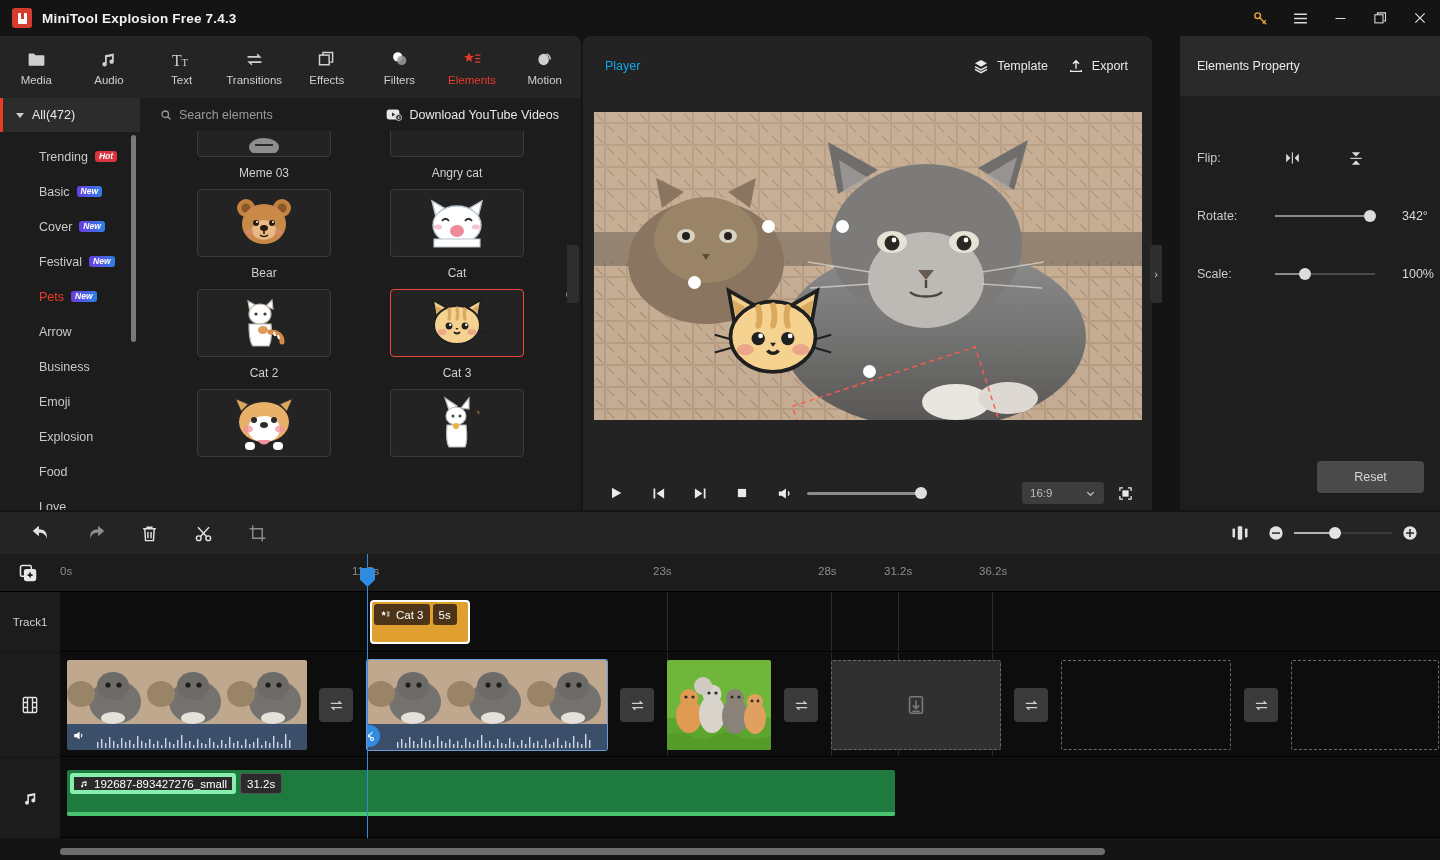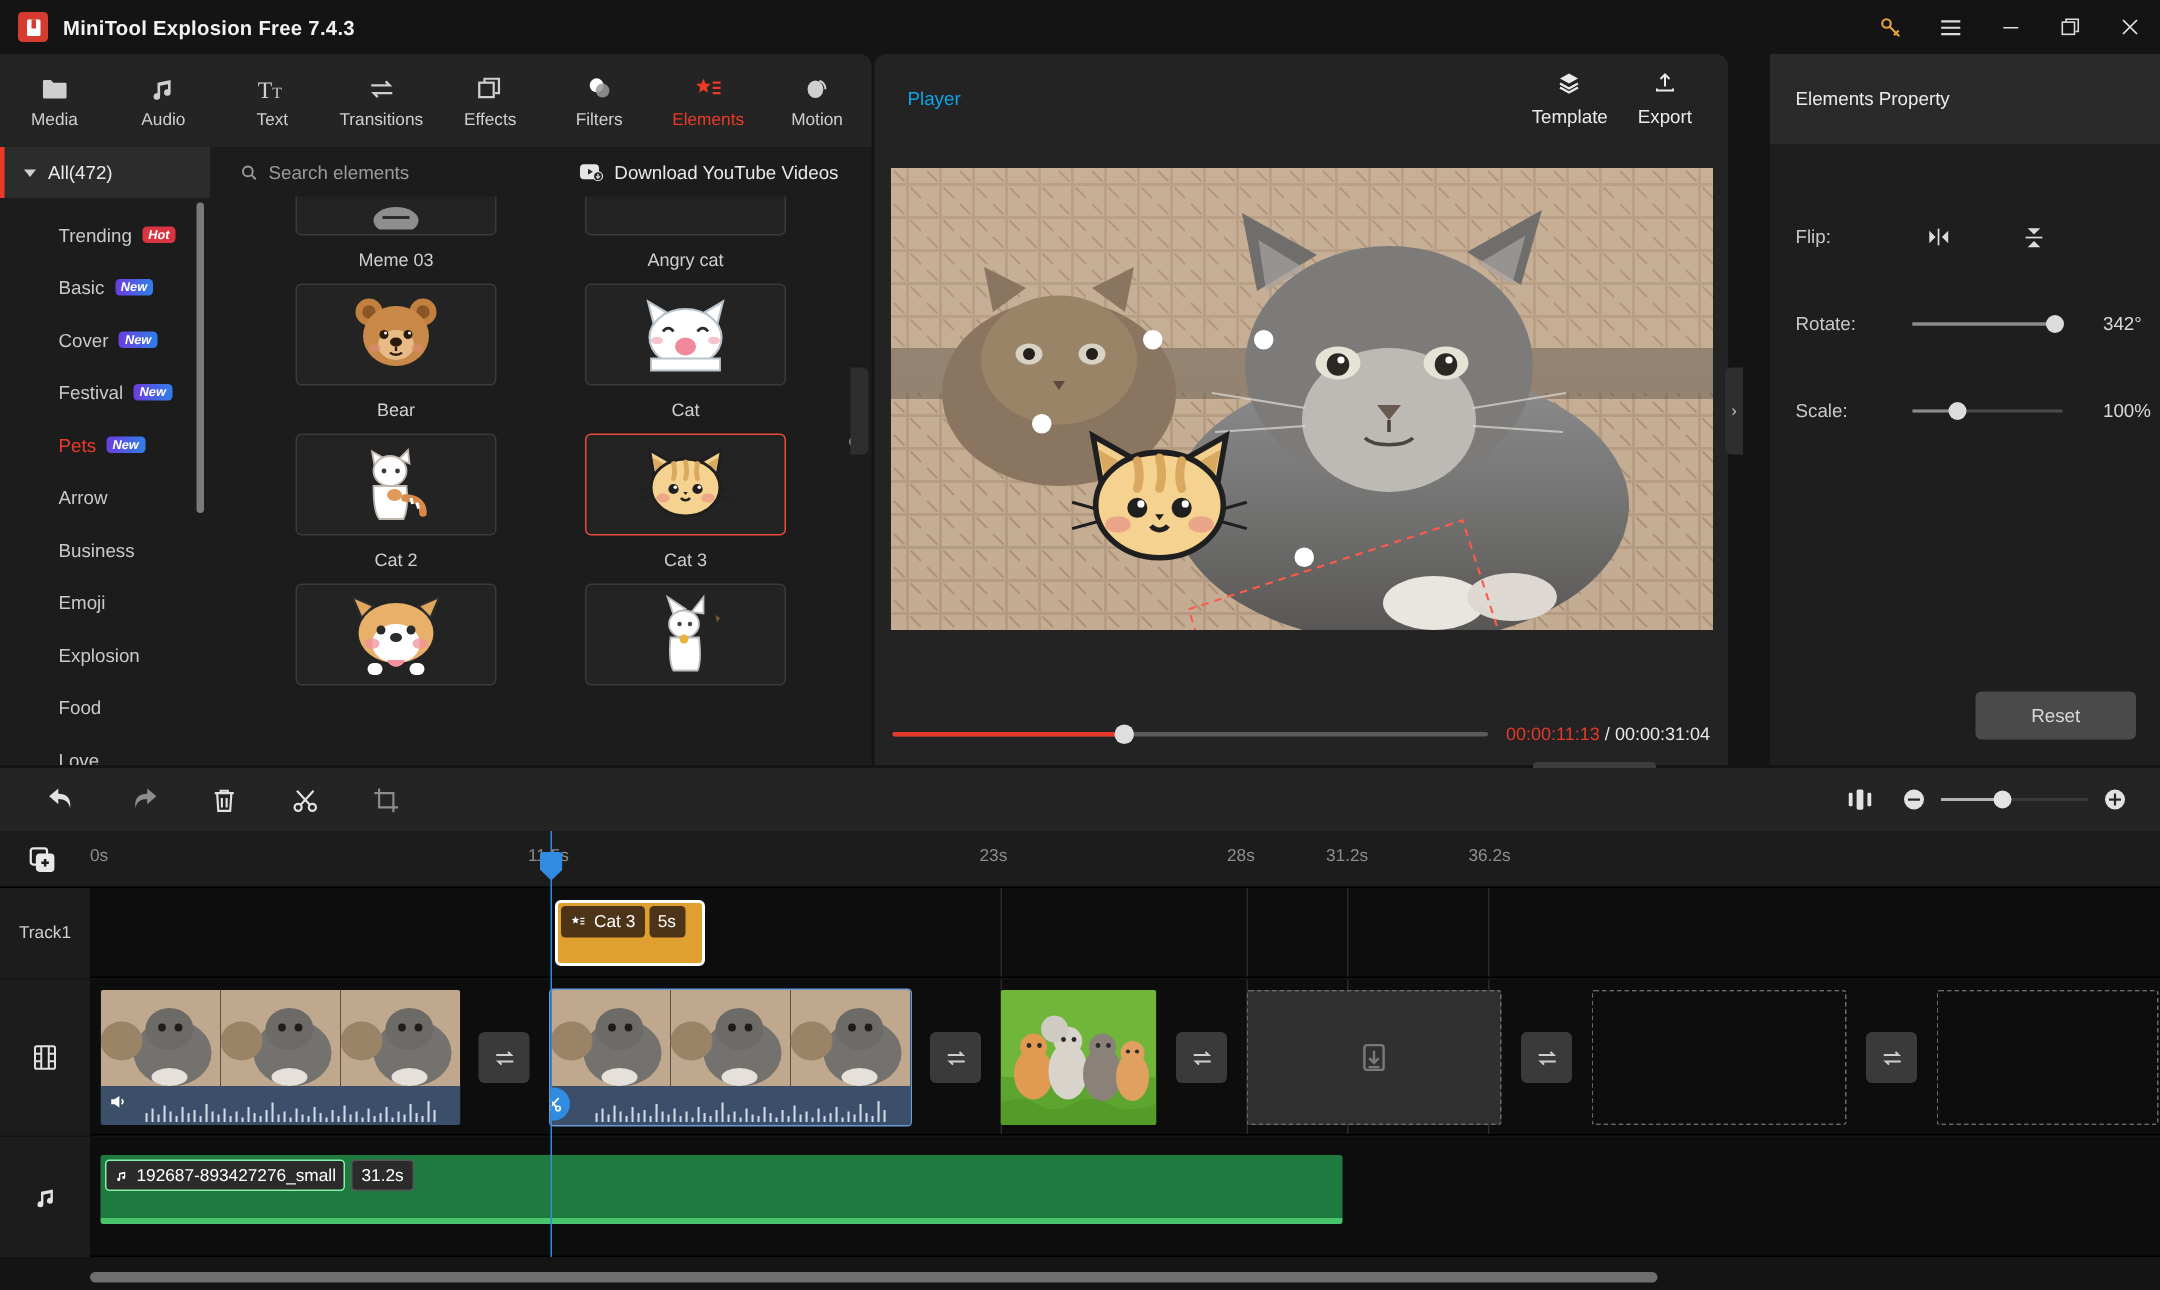--- a/index.html
+++ b/index.html
@@ -65,21 +65,21 @@
   .cname { text-align:center; font-size:12px; color:#cfcfcf; height:32px; line-height:32px; }
   .grid-dot { position:absolute; right:8px; top:160px; width:7px; height:7px; border-radius:50%;
      background:#8e8e8e; }
 
   
   .player { position:absolute; left:583px; top:36px; width:569px; height:474px; background:#232323;
      border-radius:8px 8px 0 0; }
   .playerhead { height:60px; display:flex; align-items:center; padding:0 14px 0 22px; }
   .playerhead .ptitle { font-size:12.5px; color:#0ea5e9; }
   .phbtn { display:flex; align-items:center; gap:8px; color:#eaeaea; font-size:12.5px; cursor:pointer;
-     padding:6px 10px; border-radius:4px;flex-direction:column; }
+     padding:6px 10px; border-radius:4px; }
   .ph-spacer { margin-left:auto; }
   .stage { position:absolute; left:11px; top:76px; width:548px; height:308px; background:#000;
      overflow:hidden; }
   .vidbg { position:absolute; inset:0; }
   .pctrl { position:absolute; left:0; top:440px; width:569px; }
   .progress-row { display:flex; align-items:center; padding:0 12px; height:26px; gap:12px; }
   .ptrack { position:relative; flex:1; height:3px; background:#5a5a5a; border-radius:2px; }
   .pfill { position:absolute; left:0; top:0; height:3px; background:#e5392b; border-radius:2px; }
   .pknob { position:absolute; top:50%; width:13px; height:13px; margin-top:-6.5px; margin-left:-6.5px;
      border-radius:50%; background:#dedede; }
@@ -165,21 +165,21 @@
      background:#2f8ce0; display:flex; align-items:center; justify-content:center; color:#fff; z-index:5;}
   .trans { position:absolute; top:35px; width:34px; height:34px; background:#3a3a3a; border-radius:4px;
      display:flex; align-items:center; justify-content:center; color:#cfcfcf; cursor:pointer; }
   .placeholder { position:absolute; top:7px; height:90px; border:1px dashed #6a6a6a; border-radius:2px;
      display:flex; align-items:center; justify-content:center; }
   .ph-fill { background:#303030; }
 
   .aclip { position:absolute; top:12px; height:46px; background:#1f7a3f; border-radius:2px; overflow:hidden; }
   .aclip:after { content:""; position:absolute; left:0; right:0; bottom:0; height:4px; background:#49c46e; }
   .aclip .tag { display:flex; align-items:center; gap:5px; height:21px; background:#2b2b2b;
-     border:1px solid #86efac; border-radius:3px; padding:0 5px; font-size:11.5px; color:#fff; }
+     border:4px solid #86efac; border-radius:3px; padding:0 5px; font-size:11.5px; color:#fff; }
   .aclip .dur { display:flex; align-items:center; height:21px; background:#2b2b2b; border:1px solid #555;
      border-radius:3px; padding:0 6px; font-size:11.5px; color:#fff; }
 
   .playhead { position:absolute; top:0; width:1px; background:#2f8ce0; z-index:30; }
   .ph-head { position:absolute; left:-7px; top:14px; width:15px; height:19px; background:#2f8ce0;
      border-radius:2px 2px 0 0; clip-path:polygon(0 0,100% 0,100% 62%,50% 100%,0 62%); }
   .hscroll { position:absolute; left:60px; bottom:5px; width:1045px; height:7px; border-radius:4px;
      background:#6e6e6e; }
 </style>
 </head>
@@ -564,31 +564,20 @@
         <path d="M10.5 31.5l-9-2.5M10.5 36l-9 2.5M55.5 31.5l9-2.5M55.5 36l9 2.5" stroke="#1f1f1f" stroke-width="1.1"></path>
       </svg>
 
       <div style="position:absolute;left:94px;top:164px;width:13px;height:13px;border-radius:50%;background:#fff"></div>
       <div style="position:absolute;left:168px;top:108px;width:13px;height:13px;border-radius:50%;background:#fff"></div>
       <div style="position:absolute;left:242px;top:108px;width:13px;height:13px;border-radius:50%;background:#fff"></div>
       <div style="position:absolute;left:269px;top:253px;width:13px;height:13px;border-radius:50%;background:#fff"></div>
     </div>
 
     <div class="pctrl">
-      <div class="progress-row">
-        <div class="ptrack">
-          <div class="pfill" style="width:39%"></div>
-          <div class="pknob" style="left:39%"></div>
-        </div>
-        <div class="ptime">
-          <span class="cur">00:00:11:13</span>
-          <span>/</span>
-          <span>00:00:31:04</span>
-        </div>
-      </div>
       <div class="btn-row">
         <div class="pbtn">
           <svg width="16" height="16" viewBox="0 0 24 24" fill="#eaeaea">
               <path d="M6 4l14 8-14 8z"></path>
             </svg>
           </div>
         <div class="pbtn">
           <svg width="15" height="15" viewBox="0 0 24 24" fill="#eaeaea">
               <rect x="4" y="4" width="2.8" height="16"></rect>
               <path d="M21 4l-12 8 12 8z"></path>

